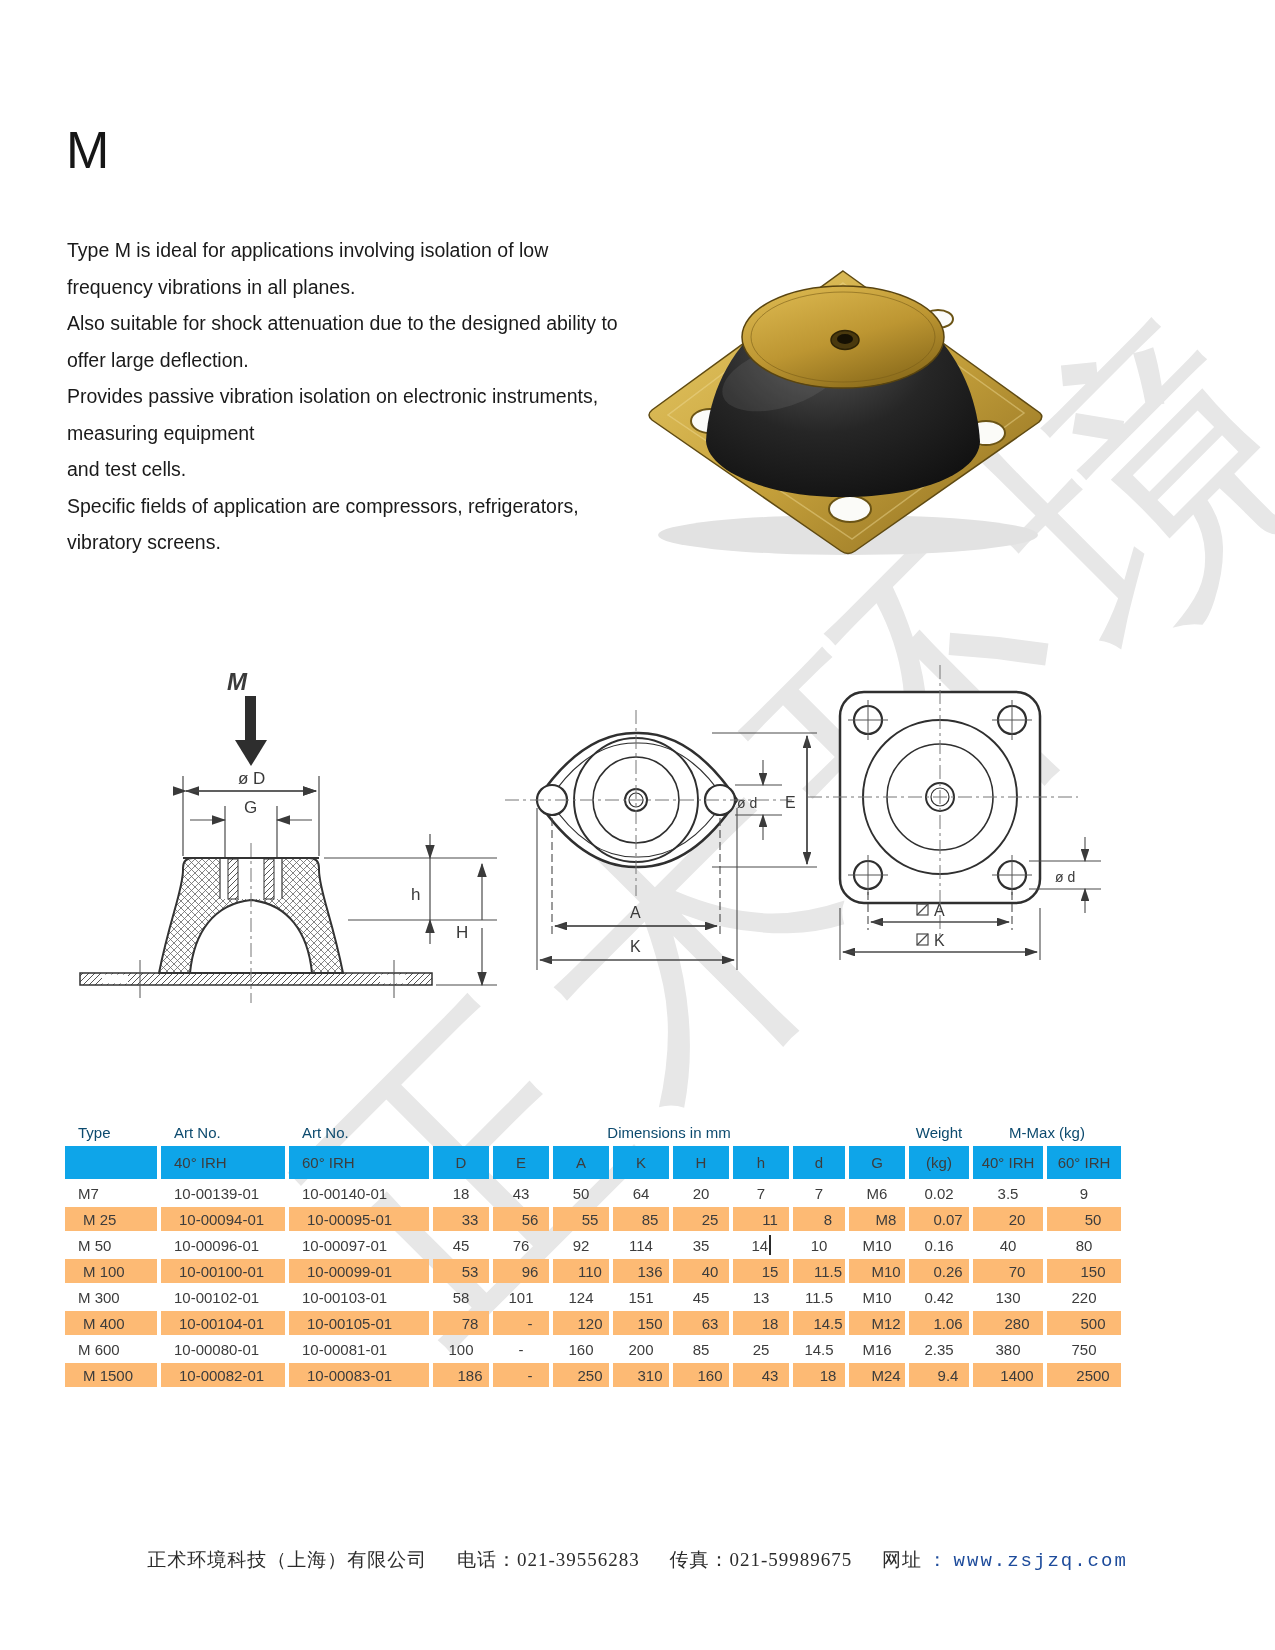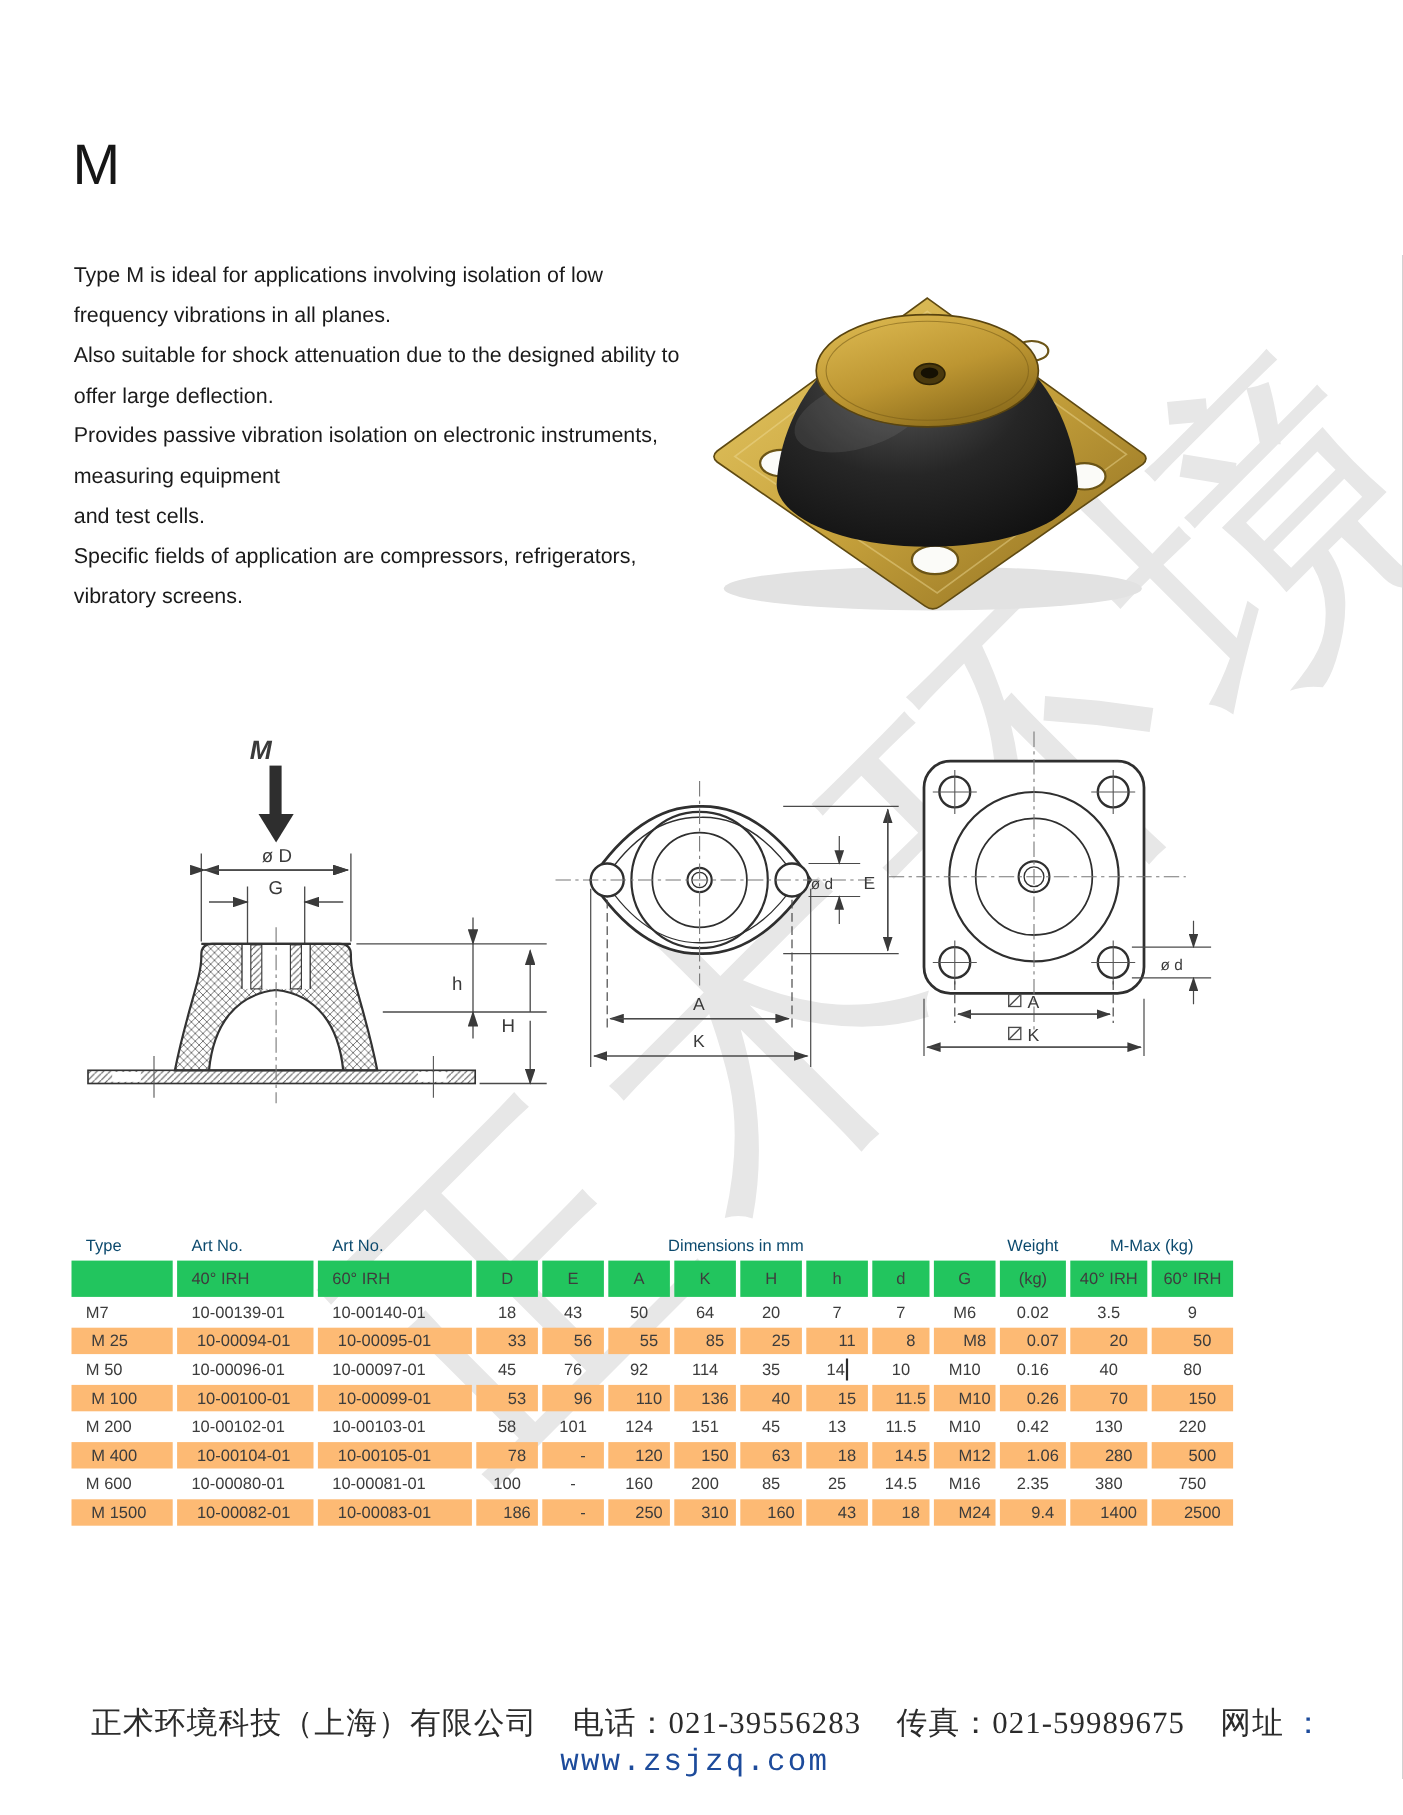--- a/index.html
+++ b/index.html
@@ -17,28 +17,28 @@
   .dg-oval { left:487px; top:668px; }
   .dg-square { left:793px; top:640px; }
 
   
   .tbl { position:absolute; left:65px; top:1118px; width:1075px; display:grid;
          grid-template-columns:92px 124px 140px 56px 56px 56px 56px 56px 56px 52px 56px 60px 70px 74px;
          column-gap:4px; row-gap:2px; font-size:15px; color:#3c3c3c; }
   .tbl .h1 { background:transparent; height:26px; display:flex; align-items:flex-end; padding-bottom:3px; color:#0c4a6e; }
   .tbl .h1.left { justify-content:flex-start; padding-left:13px; }
   .tbl .h1.center { justify-content:center; }
-  .tbl .h2 { background:#22c55e; height:33px; display:flex; align-items:center; justify-content:center; color:#3d3d3d; }
+  .tbl .h2 { background:#0ea5e9; height:33px; display:flex; align-items:center; justify-content:center; color:#3d3d3d; }
   .tbl .h2.left { justify-content:flex-start; padding-left:13px; }
   .tbl .cell { height:24px; display:flex; align-items:center; justify-content:center; background:transparent; }
   .tbl .cell.left { justify-content:flex-start; padding-left:13px; }
   .tbl .cell.stripe { background:#fdba74;padding-left:18px; }
   .caret { display:inline-block; width:1.5px; height:20px; background:#2a2a2a; margin-left:1px; vertical-align:middle; }
 
-  .footer { position:absolute; left:0; top:1547px; width:100%; text-align:center; font-size:28px; color:#2b2b2b;
+  .footer { position:absolute; left:0; top:1547px; width:100%; text-align:center; font-size:19px; color:#2b2b2b;
             font-family:"Liberation Serif", serif; letter-spacing:1px; }
   .footer .seg { margin:0 12px; }
   .footer .url { color:#1d4b9b; font-family:"Liberation Mono", monospace; letter-spacing:2px; }
   .footer .weblabel { color:#2b2b2b; }
   .footer .webcolon { color:#1d4b9b; }
   svg text { font-family:"Liberation Sans", sans-serif; fill:#3a3a3a; }
 </style>
 </head>
 <body>
 
@@ -331,21 +331,21 @@
         <div class="cell stripe">96</div>
         <div class="cell stripe">110</div>
         <div class="cell stripe">136</div>
         <div class="cell stripe">40</div>
         <div class="cell stripe">15</div>
         <div class="cell stripe">11.5</div>
         <div class="cell stripe">M10</div>
         <div class="cell stripe">0.26</div>
         <div class="cell stripe">70</div>
         <div class="cell stripe">150</div>
-        <div class="cell left">M 200</div>
+        <div class="cell left">M 300</div>
         <div class="cell left">10-00102-01</div>
         <div class="cell left">10-00103-01</div>
         <div class="cell">58</div>
         <div class="cell">101</div>
         <div class="cell">124</div>
         <div class="cell">151</div>
         <div class="cell">45</div>
         <div class="cell">13</div>
         <div class="cell">11.5</div>
         <div class="cell">M10</div>

